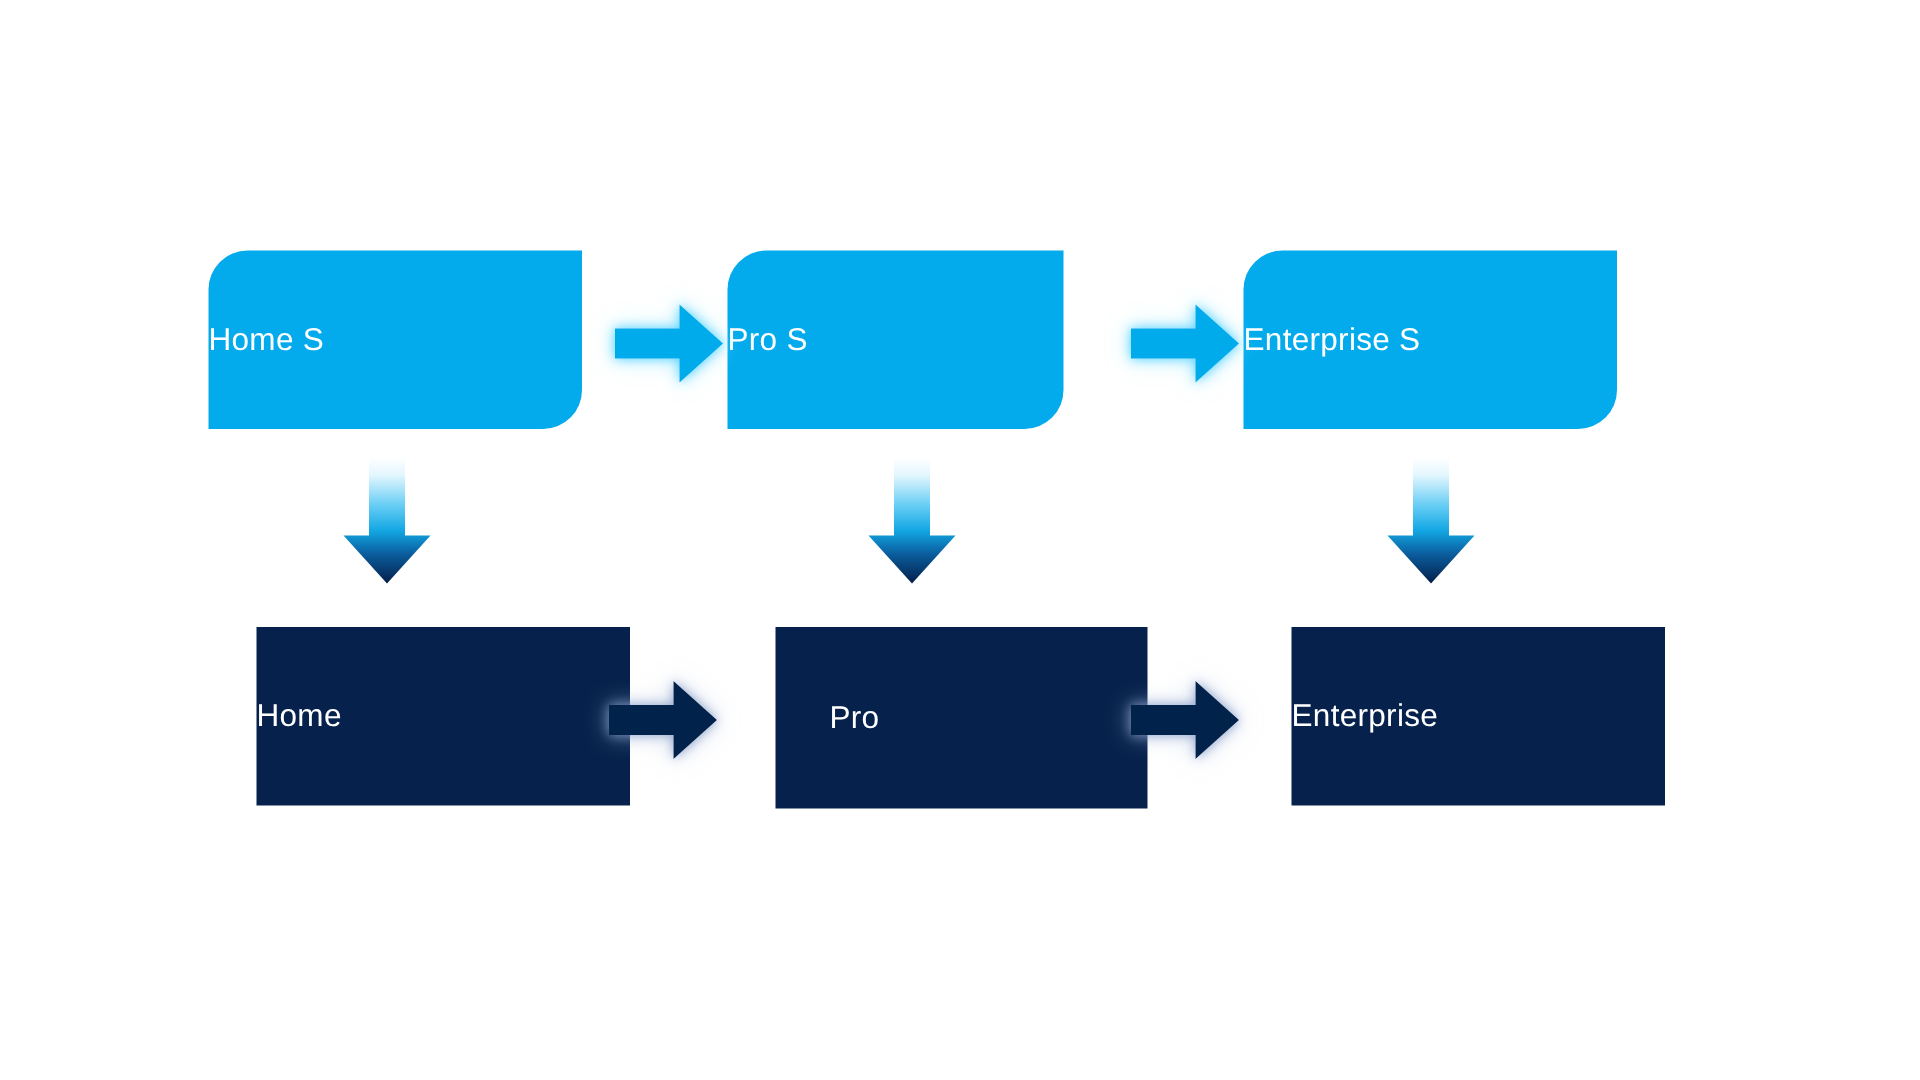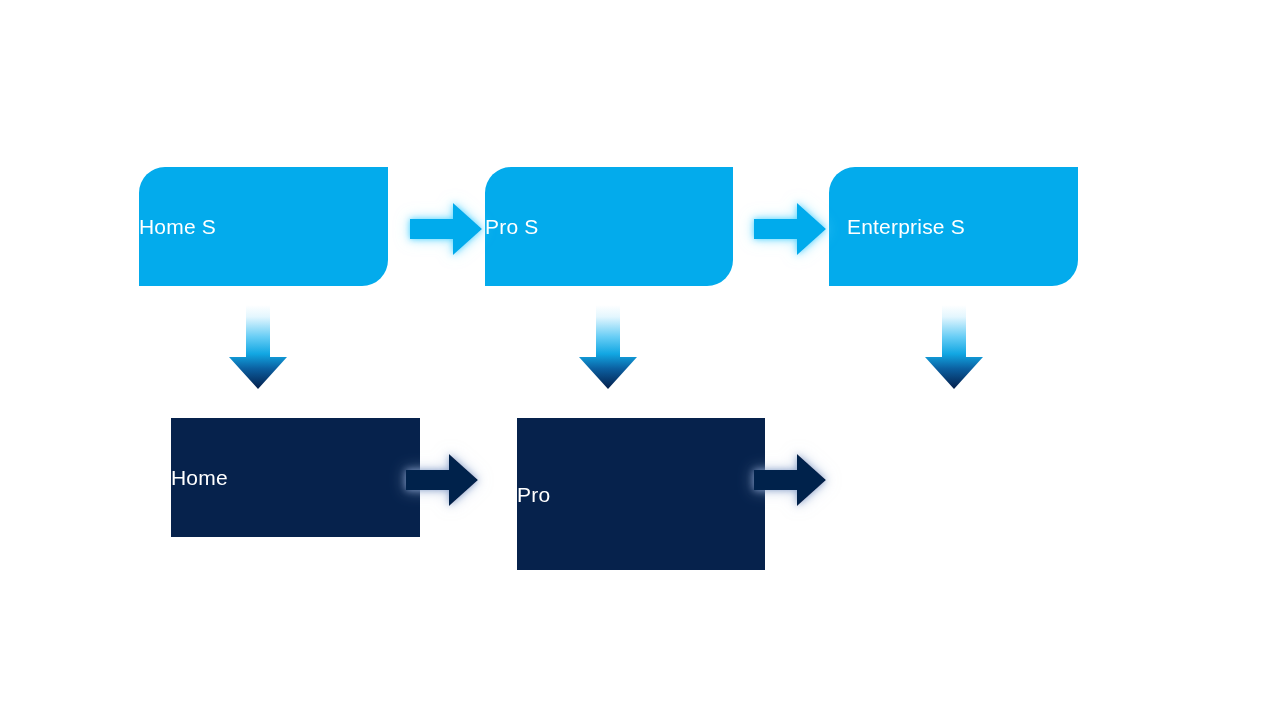--- a/index.html
+++ b/index.html
@@ -71,25 +71,25 @@
 </style>
 </head>
 <body>
 
 <div id="canvas">
 
   <div class="box box--light" style="left:139px; top:167px; width:249px; height:119px;">
     <span>Home S</span>
   </div>
 
-  <div class="box box--light" style="left:485px; top:167px; width:248px; height:119px;">
+  <div class="box box--light" style="left:485px; top:167px; width:224px; height:119px;">
     <span>Pro S</span>
   </div>
 
-  <div class="box box--light" style="left:829px; top:167px; width:249px; height:119px;padding-left:18px;">
+  <div class="box box--light" style="left:829px; top:167px; width:249px; height:119px;">
     <span>Enterprise S</span>
   </div>
 
   <div class="arrow-right" style="left:404px; top:198px; width:84px; height:62px;">
     <svg width="84" height="62" viewBox="0 0 84 62">
       <defs>
         <filter id="glowLight1" x="-60%" y="-60%" width="220%" height="220%">
           <feDropShadow dx="0" dy="0" stdDeviation="3.4" flood-color="#49D2FF" flood-opacity="0.95"></feDropShadow>
           <feDropShadow dx="0" dy="0" stdDeviation="6.5" flood-color="#8BE4FF" flood-opacity="0.6"></feDropShadow>
         </filter>
@@ -155,24 +155,27 @@
         </linearGradient>
       </defs>
       <path d="M 19,0 L 43,0 L 43,52 L 60,52 L 31,84 L 2,52 L 19,52 Z" fill="url(#gradDown3)"></path>
     </svg>
   </div>
 
   <div class="box box--dark" style="left:139px; top:418px; width:249px; height:119px;">
     <span>Home</span>
   </div>
 
-  <div class="box box--dark" style="left:485px; top:418px; width:248px; height:152px;">
+  <div class="box box--dark" style="left:485px; top:418px; width:248px; height:121px;padding-left:36px;">
     <span>Pro</span>
   </div>
 
+  <div class="box box--dark" style="left:829px; top:418px; width:249px; height:119px;">
+    <span>Enterprise</span>
+  </div>
 
   <div class="arrow-right" style="left:400px; top:449px; width:84px; height:62px;">
     <svg width="84" height="62" viewBox="0 0 84 62">
       <defs>
         <filter id="glowDark1" x="-60%" y="-60%" width="220%" height="220%">
           <feDropShadow dx="0" dy="0" stdDeviation="3.6" flood-color="#7E97C4" flood-opacity="0.85"></feDropShadow>
           <feDropShadow dx="0" dy="0" stdDeviation="7" flood-color="#A9BDDD" flood-opacity="0.5"></feDropShadow>
         </filter>
       </defs>
       <path d="M 6,21 L 49,21 L 49,5 L 78,31 L 49,57 L 49,41 L 6,41 Z" fill="#06224C" filter="url(#glowDark1)"></path>

